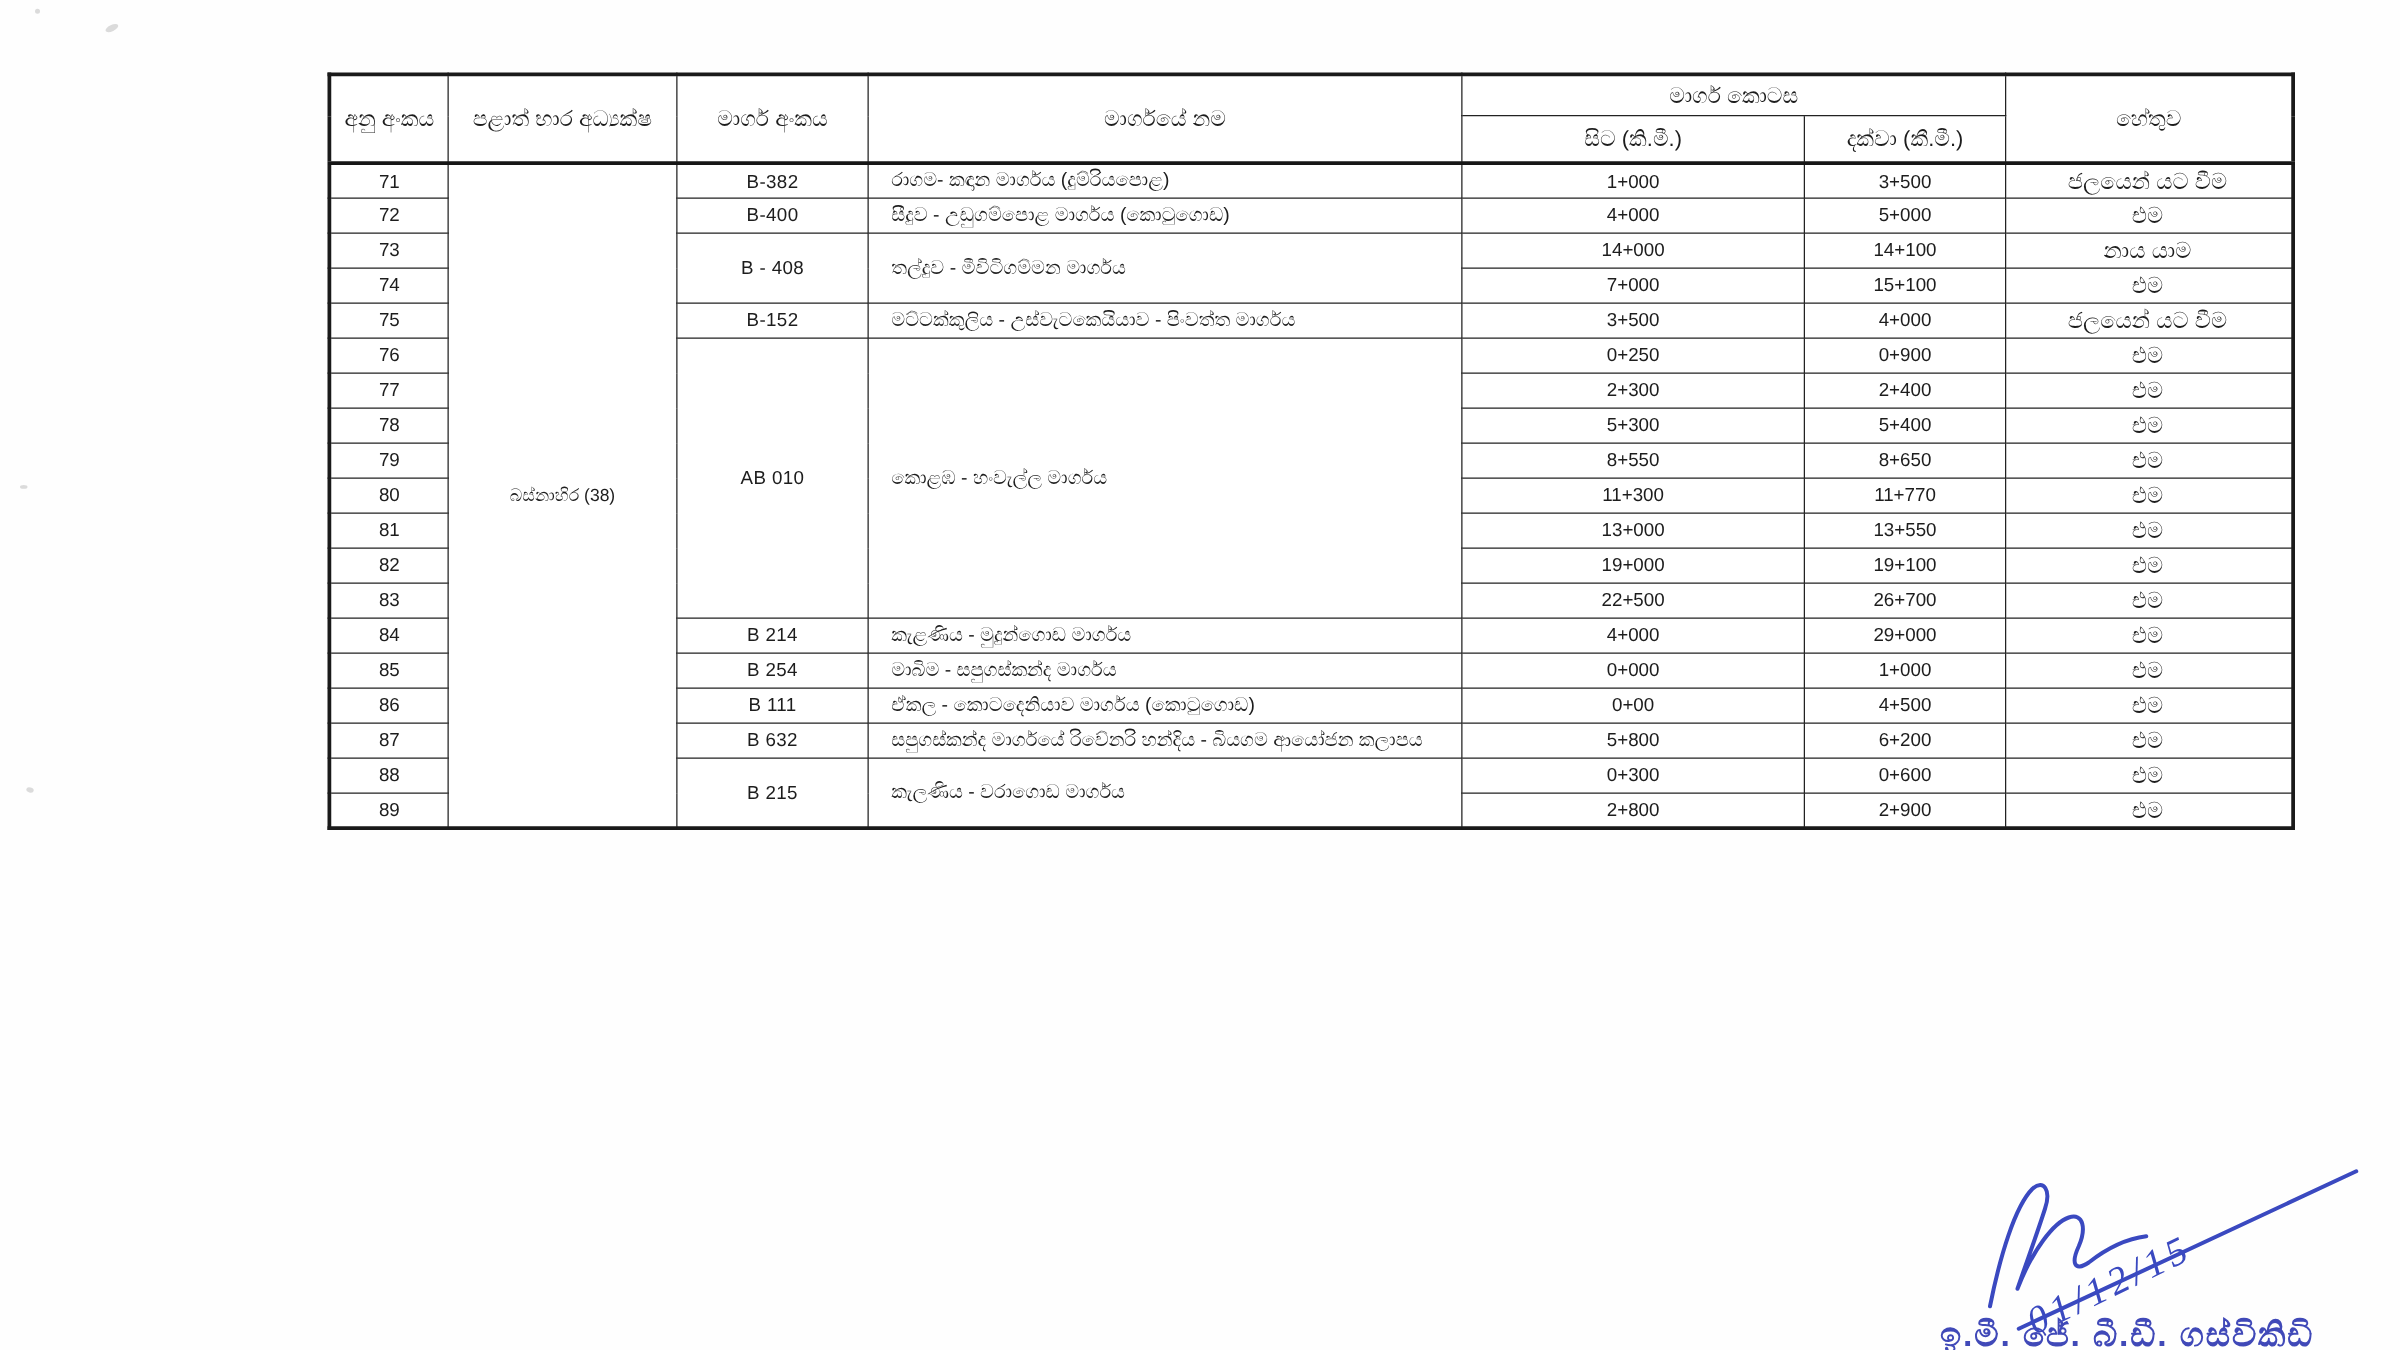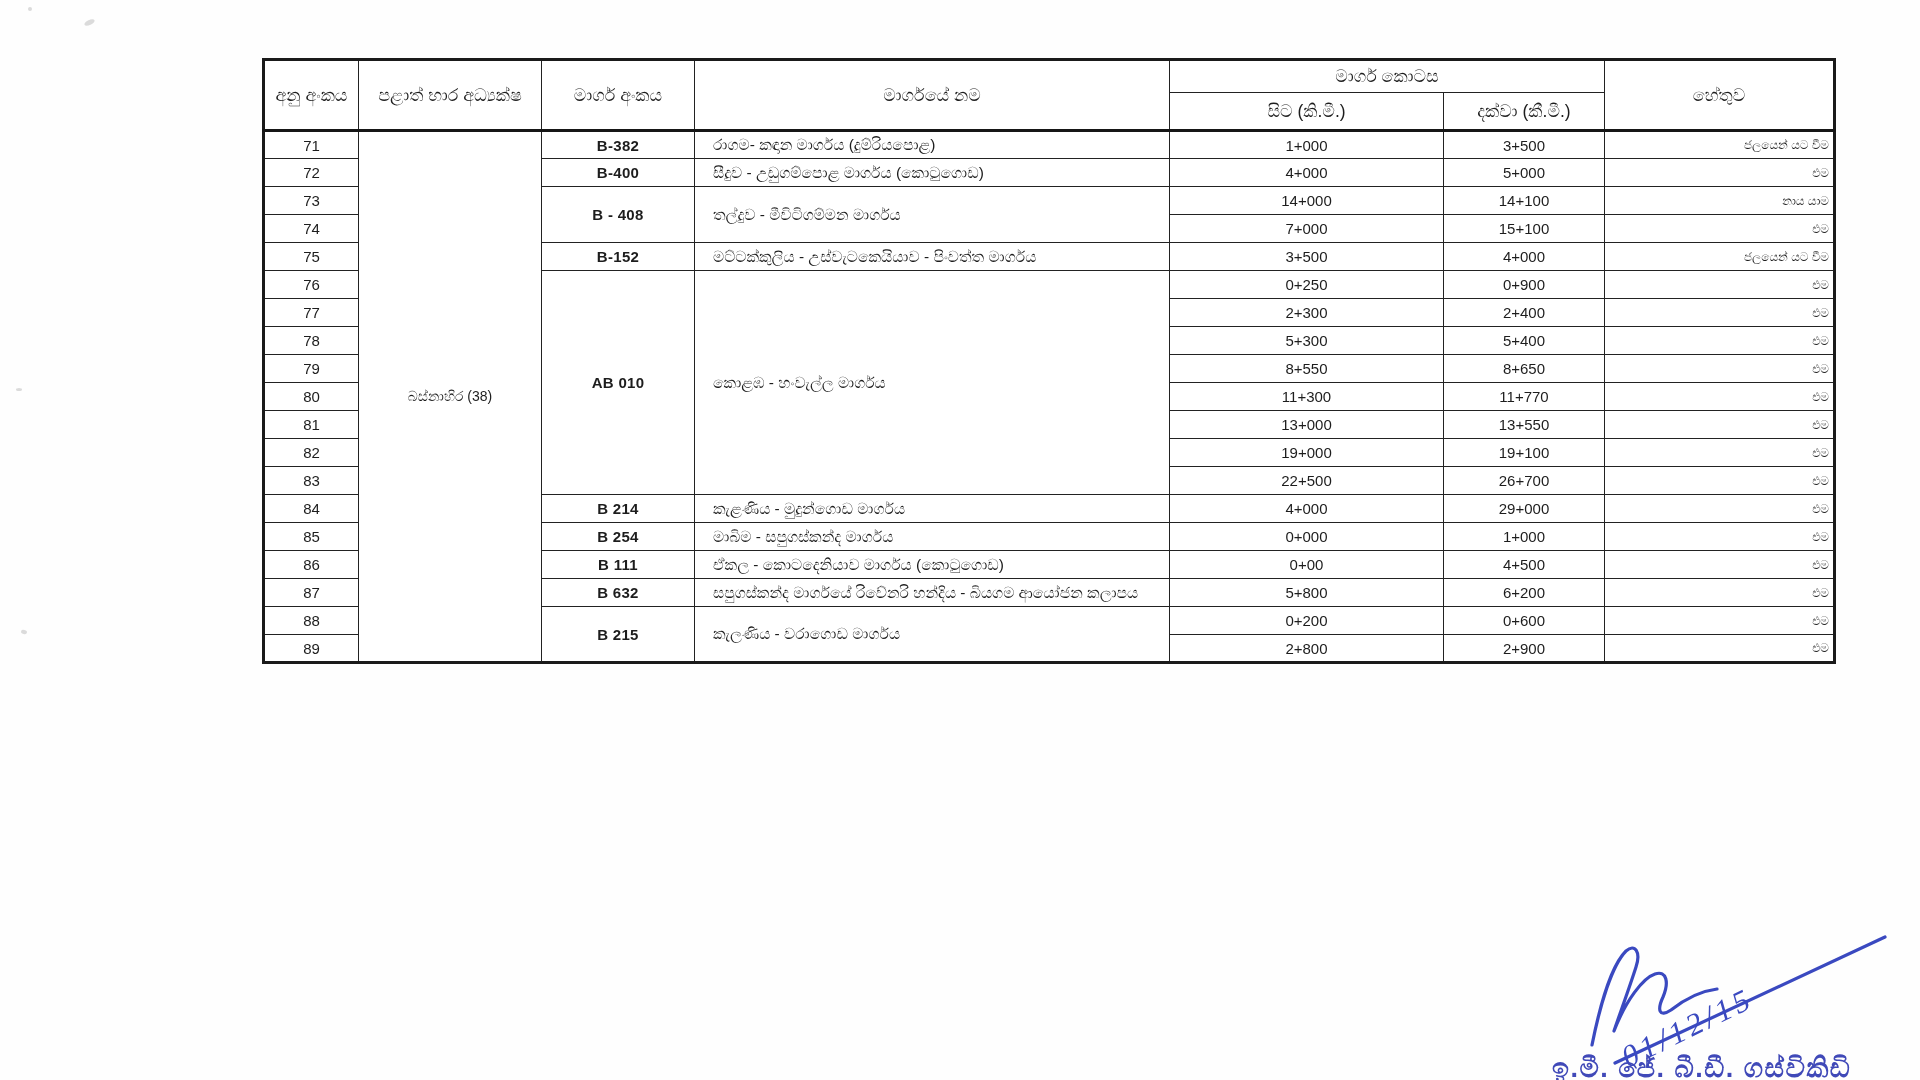--- a/index.html
+++ b/index.html
@@ -34,24 +34,24 @@
     text-align:center;
     white-space:normal;
     line-height:1.15;
     padding:2px 6px;
   }
   tr.hrow1 { height:33px; }
   tr.hrow2 { height:38px; }
   .road-table tbody tr { height:28px; }
   td.c-serial  { text-align:center; font-size:15px; }
   td.c-province{ text-align:center; font-size:14px; }
-  td.c-route   { text-align:center; font-size:15px; letter-spacing:.3px;font-weight:bold; }
+  td.c-route   { text-align:center; font-size:15px; letter-spacing:.3px; }
   td.c-name    { text-align:left; font-size:15.5px; padding-left:18px; }
   td.c-num     { text-align:center; font-size:15px; }
-  td.c-reason  { text-align:right; font-size:12px; padding-left:2px; }
+  td.c-reason  { text-align:center; font-size:18px; padding-left:2px; }
   
   .speck { position:absolute; background:#9a9a9a; opacity:.35; border-radius:50%; }
   .speck.s1 { left:84px; top:20px;  width:11px; height:5px; transform:rotate(-25deg); }
   .speck.s2 { left:28px; top:7px;   width:4px;  height:4px; }
   .speck.s3 { left:16px; top:388px; width:6px;  height:3px; }
   .speck.s4 { left:21px; top:630px; width:6px;  height:4px; transform:rotate(15deg); }
   
   .signature-svg { position:absolute; left:1530px; top:905px; }
   .signature-name {
     position:absolute; left:1552px; top:1053px;
@@ -213,21 +213,21 @@
           <td class="c-route" rowspan="1">B 632</td>
           <td class="c-name" rowspan="1">සපුගස්කන්ද මාර්ගයේ රිවේනරි හන්දිය - බියගම ආයෝජන කලාපය</td>
           <td class="c-num">5+800</td>
           <td class="c-num">6+200</td>
           <td class="c-reason">එම</td>
         </tr>
         <tr>
           <td class="c-serial">88</td>
           <td class="c-route" rowspan="2">B 215</td>
           <td class="c-name" rowspan="2">කැලණිය - වරාගොඩ මාර්ගය</td>
-          <td class="c-num">0+200</td>
+          <td class="c-num">0+300</td>
           <td class="c-num">0+600</td>
           <td class="c-reason">එම</td>
         </tr>
         <tr>
           <td class="c-serial">89</td>
           <td class="c-num">2+800</td>
           <td class="c-num">2+900</td>
           <td class="c-reason">එම</td>
         </tr>
       </tbody>

